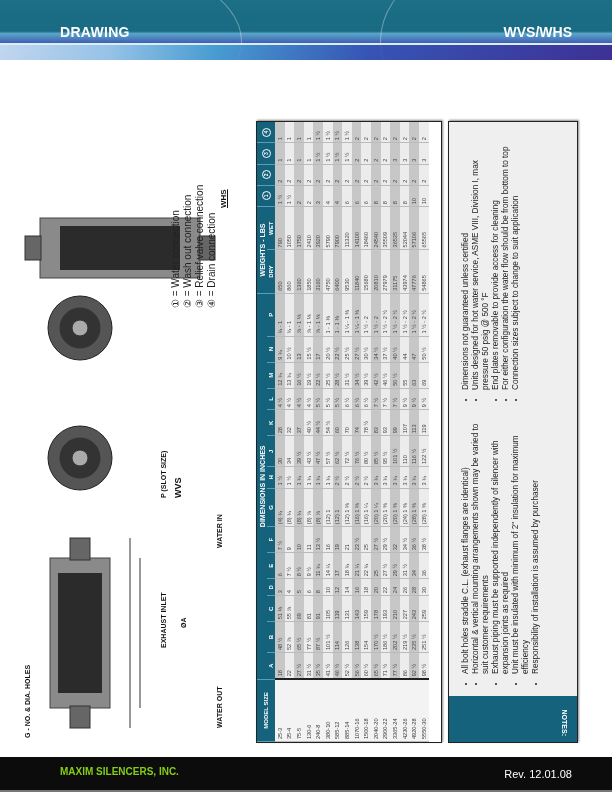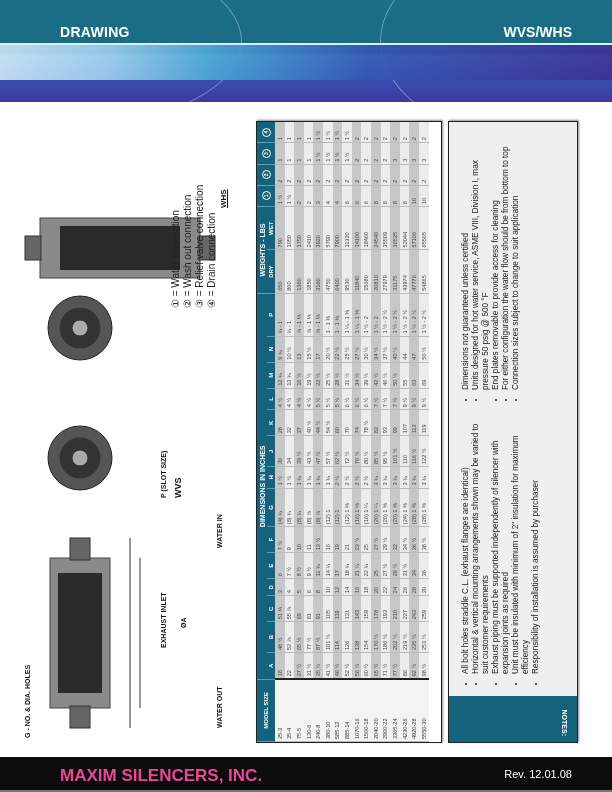--- a/index.html
+++ b/index.html
@@ -1,26 +1,26 @@
 <!DOCTYPE html>
 <html><head>
 <meta charset="utf-8">
 <style>
   html,body{margin:0;padding:0;}
   body{width:612px;height:792px;position:relative;overflow:hidden;background:#fff;font-family:"Liberation Sans",sans-serif;}
-  .header{position:absolute;left:0;top:0;width:612px;height:102px;
+  .header{position:absolute;left:0;top:0;width:612px;height:60px;
     background:linear-gradient(180deg,#1b6f86 0%,#1a6a84 52%,#5aa6c8 56%,#3a4fb0 75%,#3b3a9e 100%);overflow:hidden;}
   .header .streak{position:absolute;border:1px solid rgba(255,255,255,0.35);border-radius:50%;}
   .header .rule{position:absolute;left:0;top:43px;width:612px;height:2px;background:#d9eef6;}
   .header .lightband{position:absolute;left:0;top:45px;width:612px;height:35px;
     background:linear-gradient(90deg,#cfe6f7 0%,#9fd0ee 18%,#4aa6d6 35%,#3557b5 60%,#3e2f93 100%);opacity:.9;}
   .hdr-left{position:absolute;left:60px;top:24px;color:#fff;font-weight:bold;font-size:14px;letter-spacing:.3px;}
   .hdr-right{position:absolute;right:40px;top:24px;color:#fff;font-weight:bold;font-size:14px;margin-left:8px;}
   .footer{position:absolute;left:0;top:757px;width:612px;height:33px;background:#0c0c0c;border-bottom:2px solid #777;}
-  .footer .company{position:absolute;left:60px;top:9px;color:#ec4899;font-weight:bold;font-size:17px;}
+  .footer .company{position:absolute;left:60px;top:9px;color:#84cc16;font-weight:bold;font-size:10px;}
   .footer .rev{position:absolute;right:40px;top:11px;color:#fff;font-size:11px;text-align:center;}
 
   
   .rot-wrap{position:absolute;left:20px;top:98px;width:570px;height:650px;}
   .land{position:absolute;left:0;top:0;width:650px;height:570px;transform-origin:0 0;transform:translate(0,650px) rotate(-90deg);}
 
   .drawings{position:absolute;left:0;top:0;width:650px;height:232px;}
   .dlabel{position:absolute;font-size:7px;font-weight:bold;color:#111;line-height:8px;}
   .legend{position:absolute;left:440px;top:150px;font-size:10px;color:#222;line-height:12px;}
   .legend div{white-space:nowrap;}

